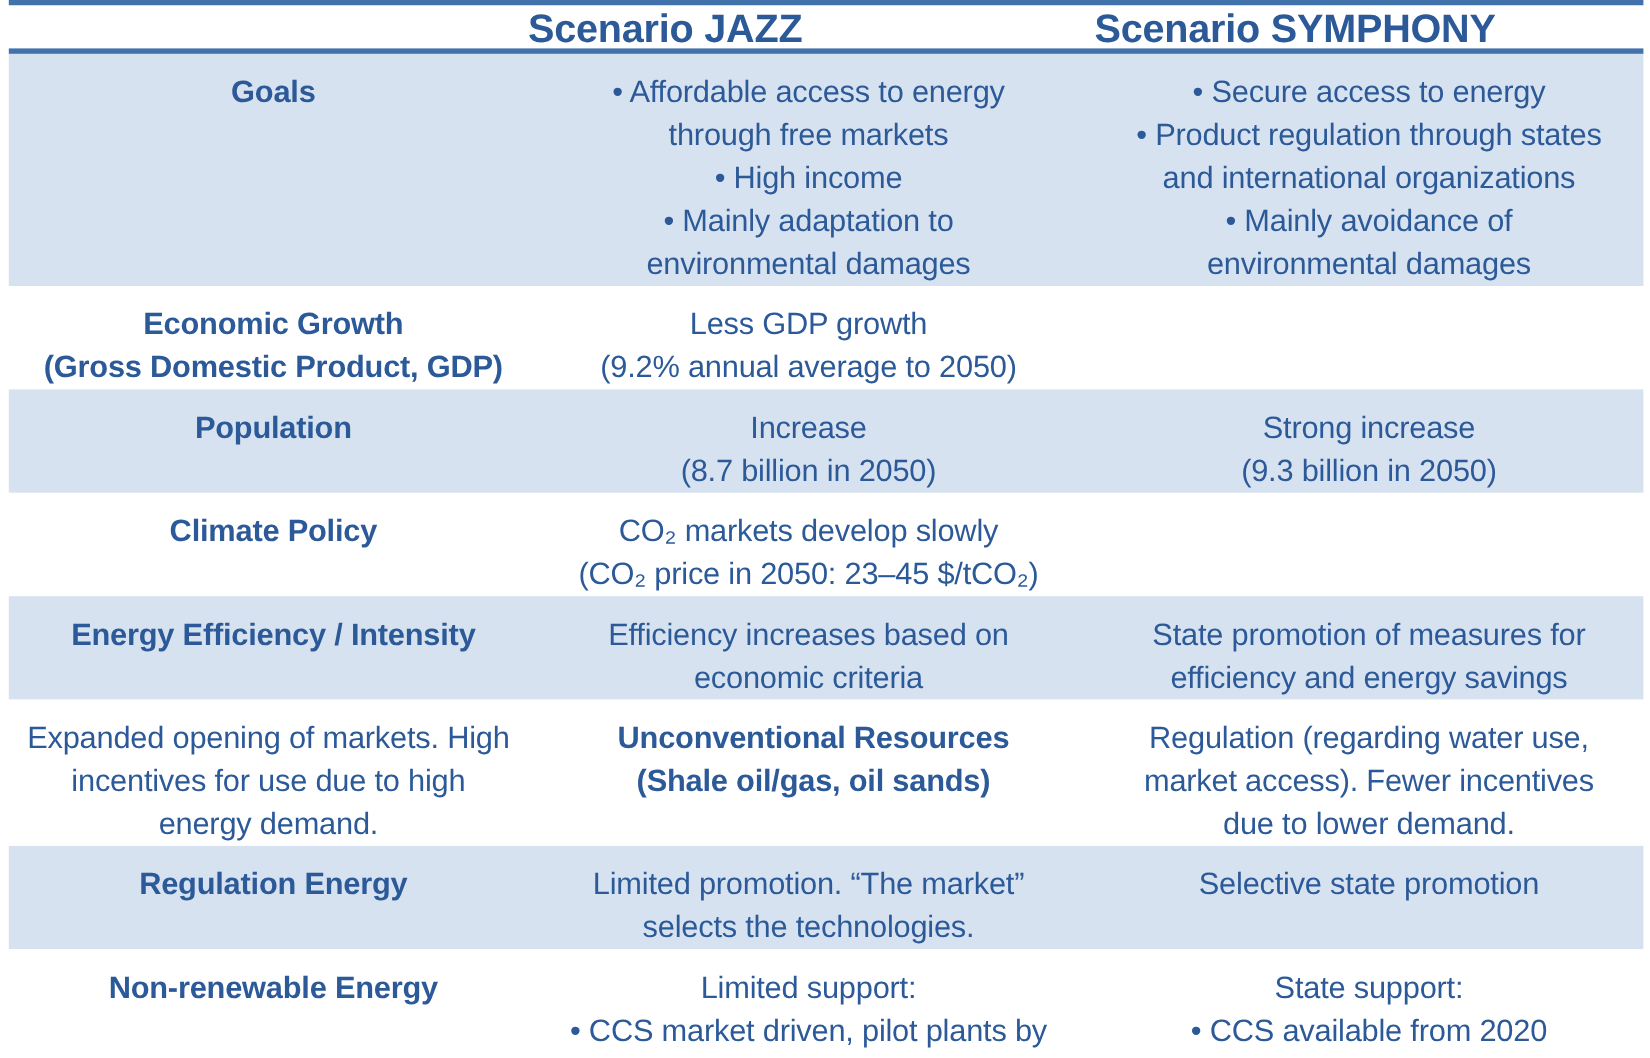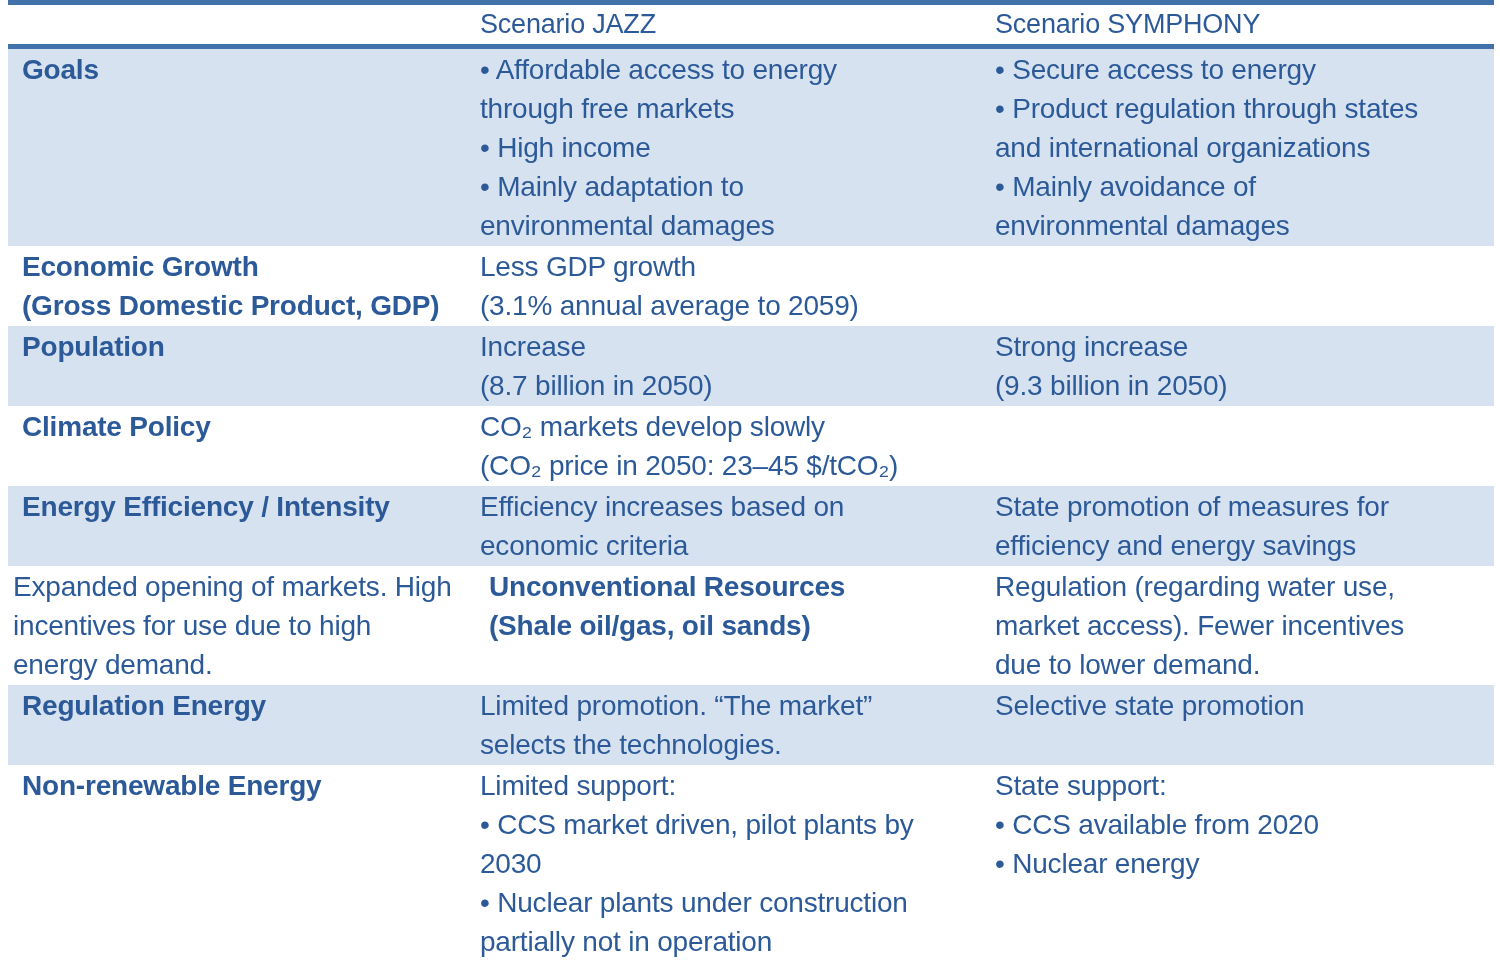--- a/index.html
+++ b/index.html
@@ -30,40 +30,41 @@
   }
   .hrow {
     display: grid;
     grid-template-columns: 467px 515px 1fr;
     height: 44px;
     align-items: center;
     border-bottom: 5px solid var(--border);
     background: var(--background);
   }
   .hcell {
-    font-weight: normal;
-    font-size: 27px;
+    font-weight: bold;
+    font-size: 36px;
     letter-spacing: -0.2px;
     padding: 0 0 0 5px;
     white-space: pre;
     overflow: visible;
   }
   .row {
     display: grid;
     grid-template-columns: 467px 515px 1fr;
     background: var(--background);
   }
   .tbody .row:nth-child(odd) { background: var(--band); }
   .cell {
     font-size: 28px;
     line-height: 39px;
     letter-spacing: -0.2px;
     white-space: pre;
     overflow: visible;
-    padding: 1px 0 1px 5px;
+    padding: 15px 0 1px 5px;
+    text-align: center;
   }
   .cell.label {
     font-weight: bold;
     padding-left: 14px;
   }
   .row.tall { min-height: 197px; }
   .row.last { min-height: 199px; }
 </style>
 </head>
 <body>
@@ -90,21 +91,21 @@
 • Product regulation through states
 and international organizations
 • Mainly avoidance of
 environmental damages</div>
       </div>
 
       <div class="row">
         <div class="cell label">Economic Growth
 (Gross Domestic Product, GDP)</div>
         <div class="cell">Less GDP growth
-(3.1% annual average to 2059)</div>
+(9.2% annual average to 2050)</div>
       </div>
 
       <div class="row">
         <div class="cell label">Population</div>
         <div class="cell">Increase
 (8.7 billion in 2050)</div>
         <div class="cell">Strong increase
 (9.3 billion in 2050)</div>
       </div>
 

